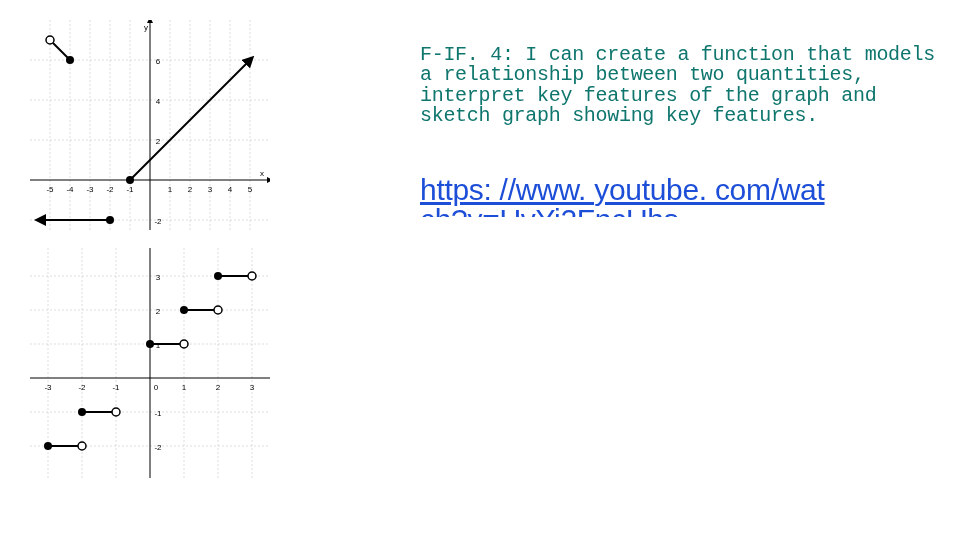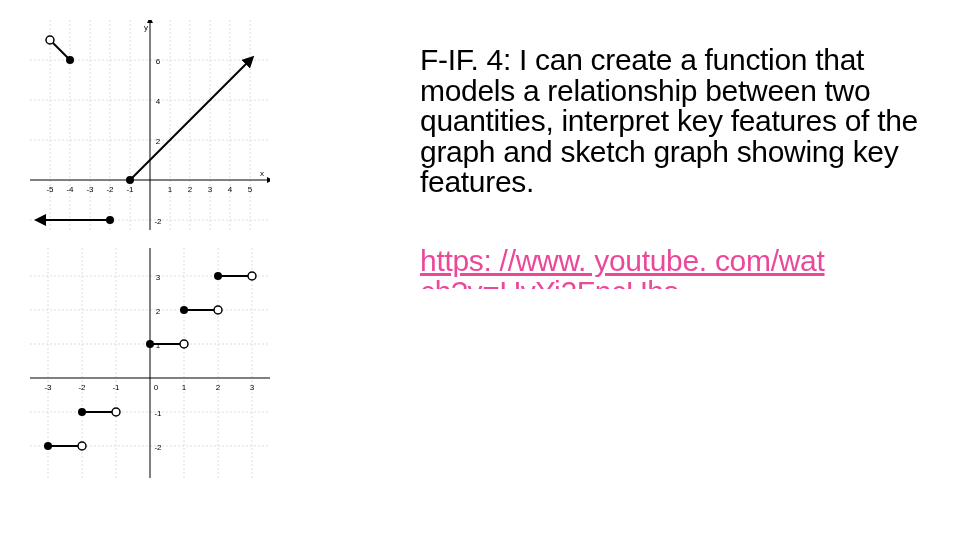--- a/index.html
+++ b/index.html
@@ -22,30 +22,31 @@
     display: block;
     margin-bottom: 18px;
   }
   .right-col {
     position: absolute;
     left: 420px;
     top: 45px;
     width: 520px;
   }
   .standard {
-    font-size: 30px;
+    font-size: 20px;
     line-height: 1.02;
-    color: #000000;
+    color: #0f766e;
     margin-bottom: 48px;
     letter-spacing: -0.3px;
+    font-family: Liberation Mono, monospace;
   }
   .link {
     font-size: 30px;
     line-height: 1.02;
-    color: #ec4899;
+    color: #1d4ed8;
     text-decoration: underline;
     letter-spacing: -0.3px;
   }
   
   .link .cutoff {
     display: inline-block;
     height: 12px;
     overflow: hidden;
     vertical-align: top;
   }

